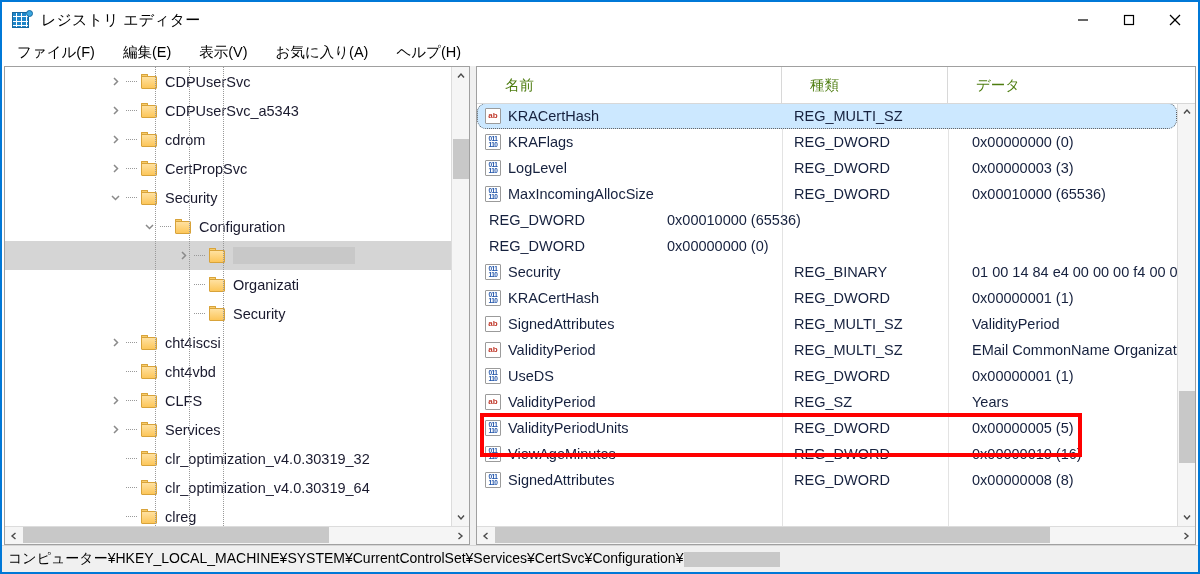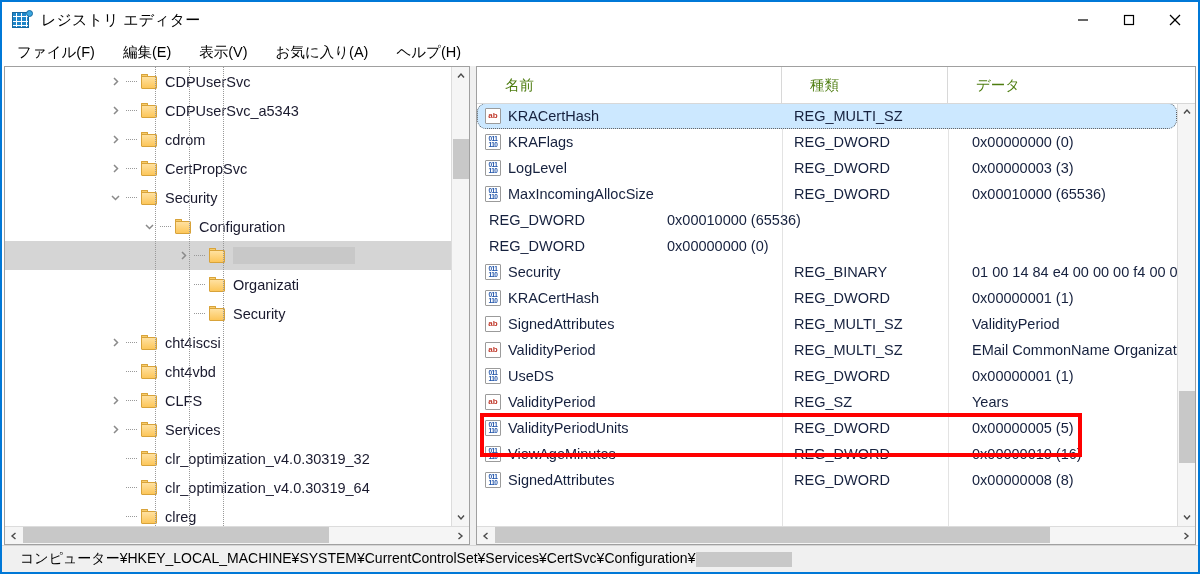--- a/index.html
+++ b/index.html
@@ -192,21 +192,21 @@
   .hs-arrow{
     width:18px;height:17px;display:flex;align-items:center;justify-content:center;
     color:#5a5a5a;flex:0 0 18px;
   }
   .hs-track{flex:1 1 auto;height:17px;position:relative;}
   .hs-thumb{position:absolute;top:0;height:16px;background:#c8c8c8;}
   
   .statusbar{
     height:26px;flex:0 0 26px;background:#f0f0f0;
     border-top:1px solid #d6d6d6;
-    display:flex;align-items:center;padding-left:18px;
+    display:flex;align-items:center;padding-left:6px;
     font-size:14px;color:#000;white-space:nowrap;overflow:hidden;
   }
   .status-redact{
     display:inline-block;width:96px;height:15px;background:#c8c8c8;
     vertical-align:middle;margin-left:1px;
   }
   
   .redbox{
     position:absolute;border:4px solid #ff0000;box-sizing:border-box;
     pointer-events:none;z-index:5;

